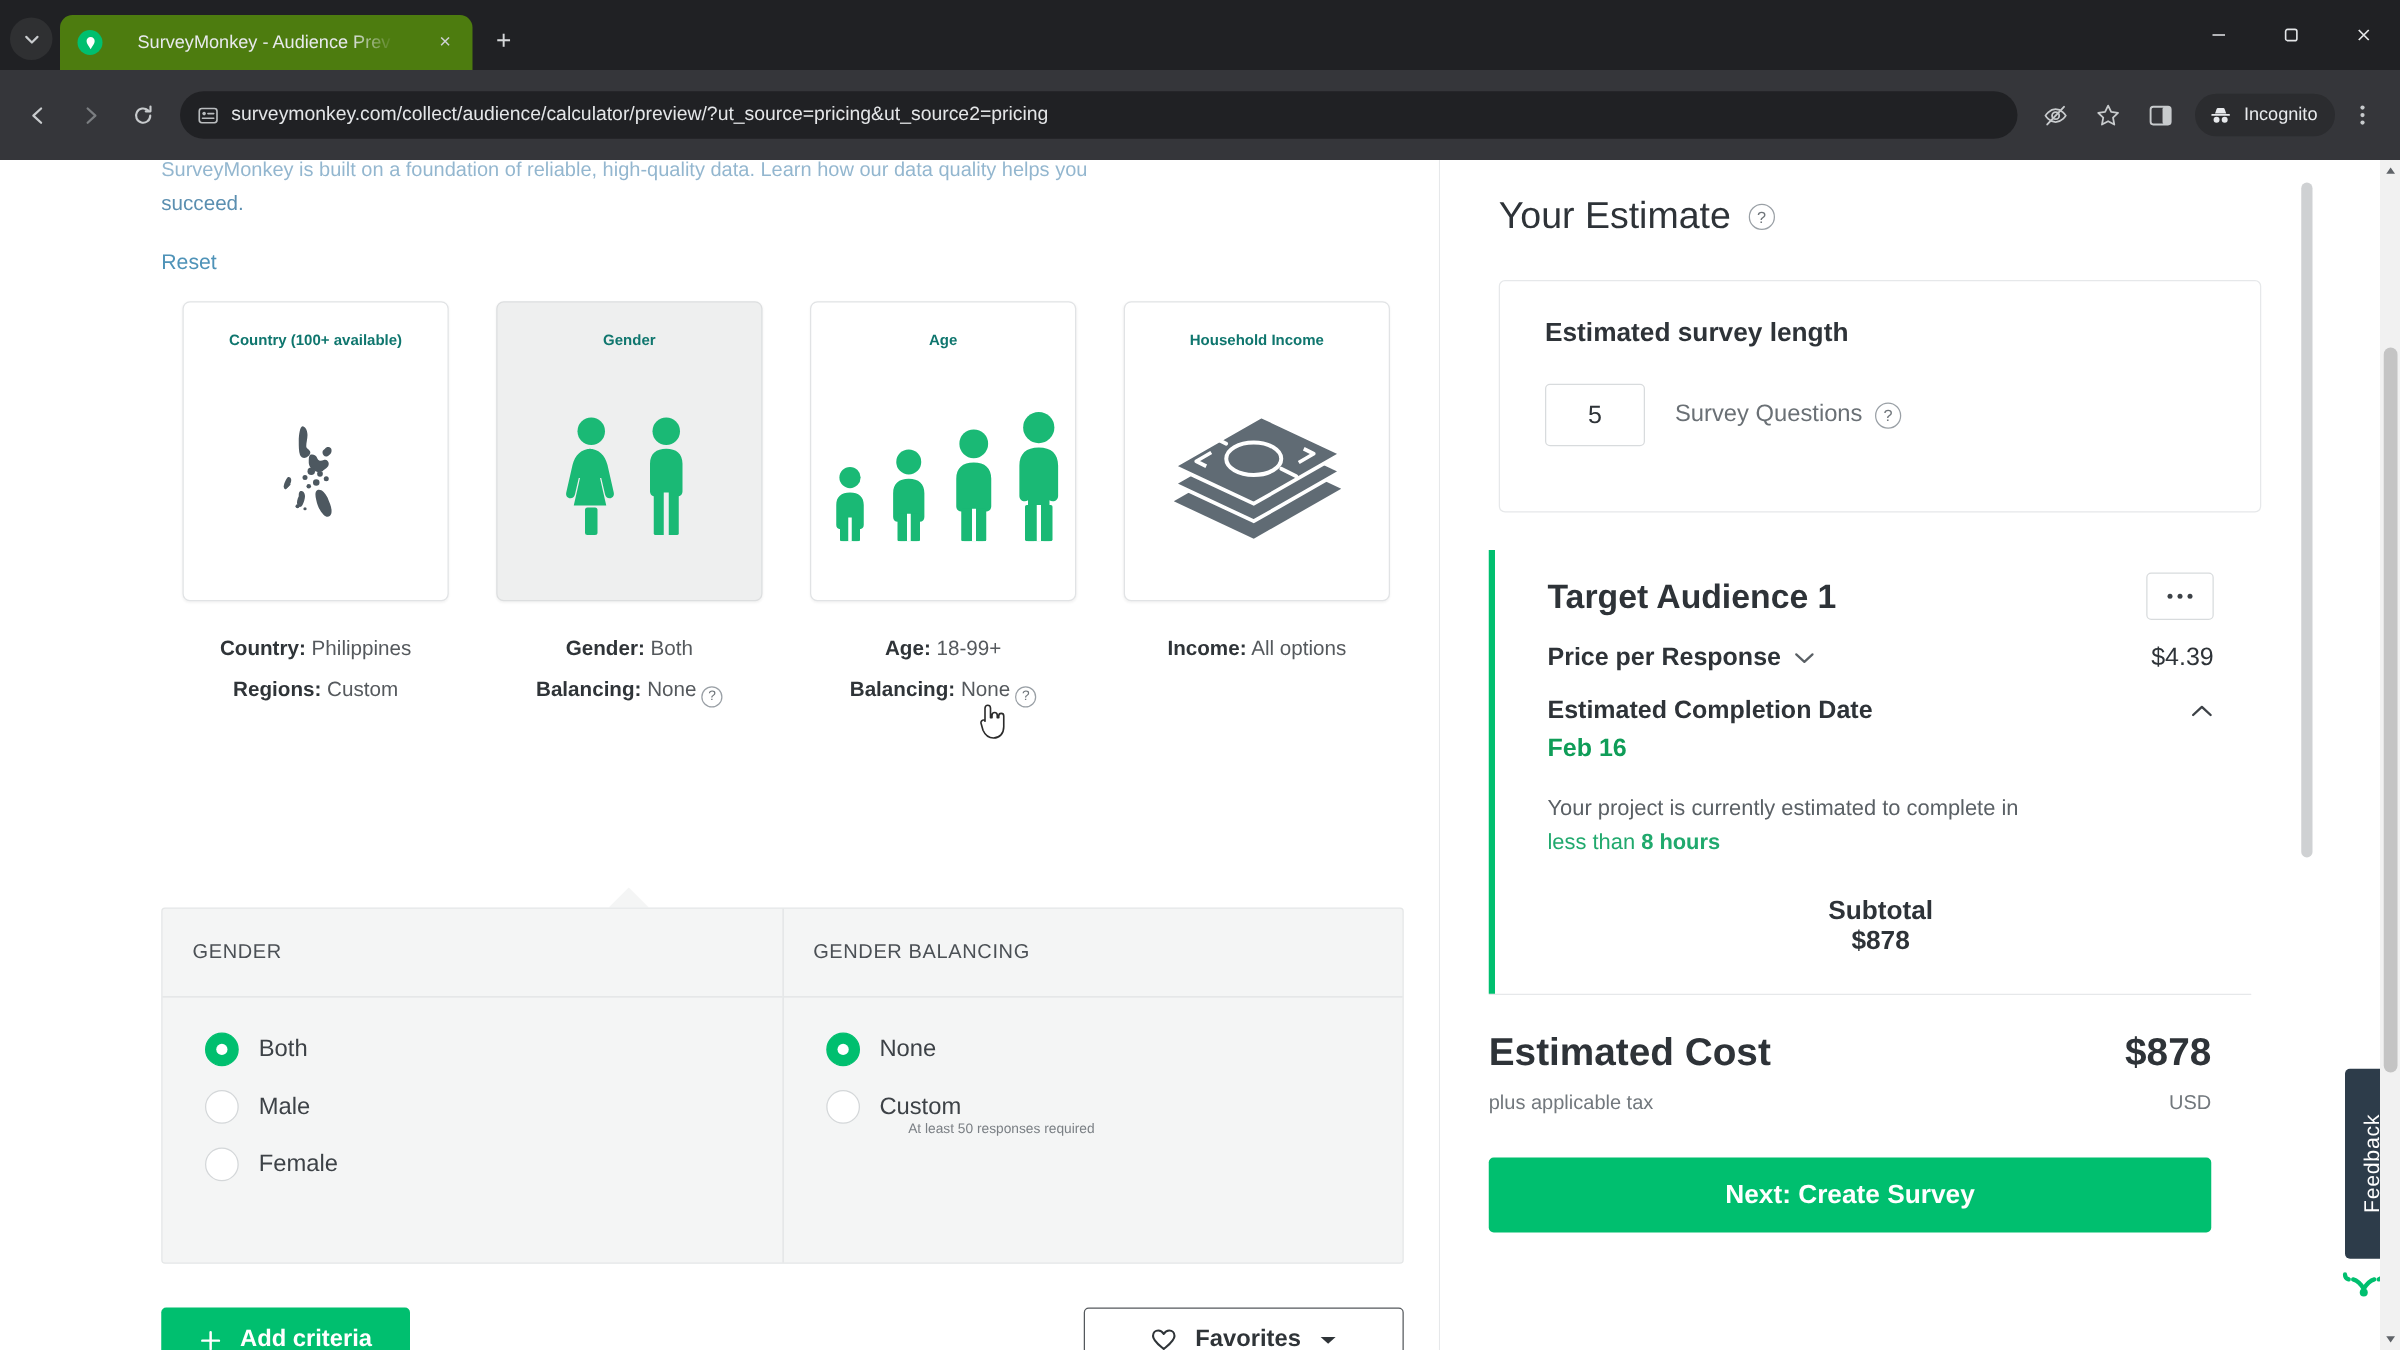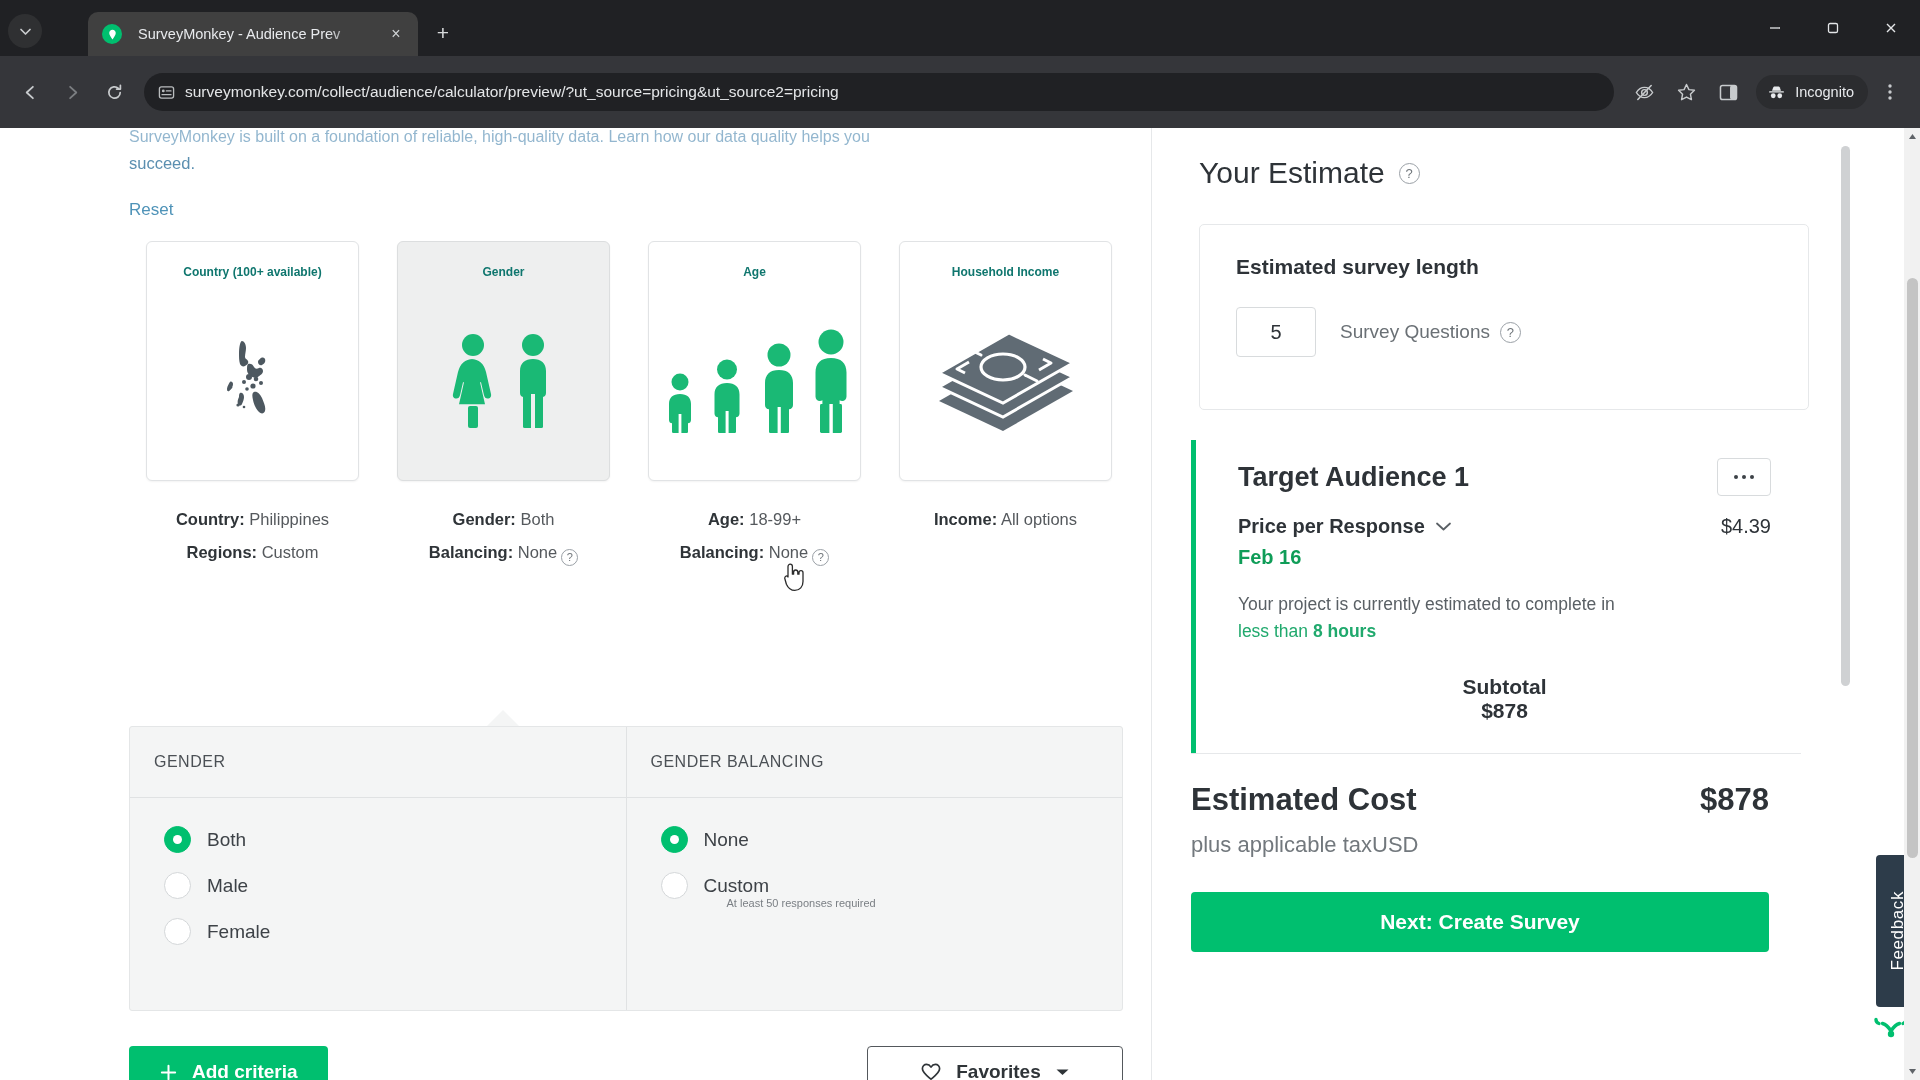--- a/index.html
+++ b/index.html
@@ -16,22 +16,22 @@
   .tabstrip {
     height: 56px; background: #202124;
     display: flex; align-items: flex-end; padding-left: 8px; position: relative;
   }
   .tab-search-btn {
     width: 34px; height: 34px; border-radius: 17px; background:#2f3032;
     display:flex; align-items:center; justify-content:center; margin-bottom:8px; margin-right:6px;
     color:#c9ccce;
   }
   .tab {
-    height: 44px; width: 330px; background:#404040; border-radius: 10px 10px 0 0;
-    display:flex; align-items:center; padding: 0 10px 0 14px; gap:16px; position:relative;margin-left:40px;
+    height: 44px; width: 330px; background:#4d7c0f; border-radius: 10px 10px 0 0;
+    display:flex; align-items:center; padding: 0 10px 0 14px; gap:28px; position:relative;
   }
   .tab-favicon {
     width:20px; height:20px; border-radius:50%; background:#00bf6f;
     display:flex; align-items:center; justify-content:center; flex:0 0 auto;
   }
   .tab-title {
     color:#e8eaed; font-size:14.5px; white-space:nowrap; overflow:hidden;
     flex:1; -webkit-mask-image: linear-gradient(to right, #000 82%, transparent 100%);
             mask-image: linear-gradient(to right, #000 82%, transparent 100%);
   }
@@ -171,21 +171,21 @@
   .eta-green b { color:#20a96d; }
   .aud-row.subtotal { margin-top:30px;flex-direction:column; }
   .aud-row.subtotal .aud-k, .aud-row.subtotal .aud-v { font-size:21px; font-weight:700; }
 
   .divider { width:610px; height:1px; background:#e6e8ea; margin-left:0; }
 
   .cost { margin-top:28px; width:578px; }
   .cost-row { display:flex; justify-content:space-between; align-items:baseline; }
   .cost-row h2 { font-size:31px; font-weight:700; color:#2e3338; }
   .cost-row .amt { font-size:31px; font-weight:700; color:#2e3338; }
-  .cost-sub { display:flex; justify-content:flex-start; margin-top:14px; font-size:22px; color:#72787d; }
+  .cost-sub { display:flex; justify-content:space-between; margin-top:14px; font-size:16px; color:#72787d; }
   .btn-next {
     margin-top:34px; width:578px; height:60px; background:#00bf6f; color:#fff; border:none; border-radius:4px;
     font-size:21px; font-weight:700; cursor:pointer; font-family:"Liberation Sans", sans-serif;
   }
 
   
   .feedback-tab {
     position:absolute; right:0px; top:727px; width:44px; height:152px; background:#2d3c4a; border-radius:4px 0 0 4px;
     display:flex; align-items:center; justify-content:center; cursor:pointer;
   }
@@ -560,20 +560,28 @@
               <span>Price per Response</span>
               <span>
                 <svg width="17" height="11" viewBox="0 0 17 11">
                     <path d="M2 2.5 L8.5 8.5 L15 2.5" fill="none" stroke="#5a6065" stroke-width="1.8" stroke-linecap="round" stroke-linejoin="round"></path>
                   </svg>
               </span>
             </span>
             <span class="aud-v">$4.39</span>
           </div>
 
+          <div class="aud-row">
+            <span class="aud-k">Estimated Completion Date</span>
+            <span>
+              <svg width="19" height="12" viewBox="0 0 19 12">
+                  <path d="M2.5 9 L9.5 2.5 L16.5 9" fill="none" stroke="#3d4247" stroke-width="1.9" stroke-linecap="round" stroke-linejoin="round"></path>
+                </svg>
+            </span>
+          </div>
 
           <div class="date-green">Feb 16</div>
 
           <div class="eta-text">
             <span>Your project is currently estimated to complete in</span><br>
             <span class="eta-green">
               <span>less than</span>
               <b>8 hours</b>
             </span>
           </div>

